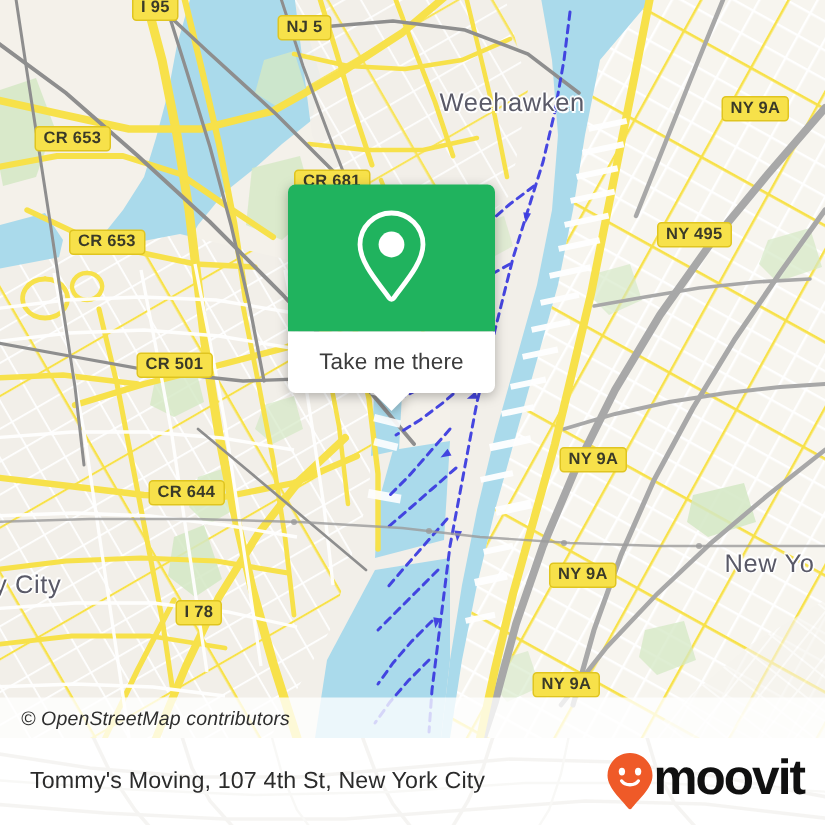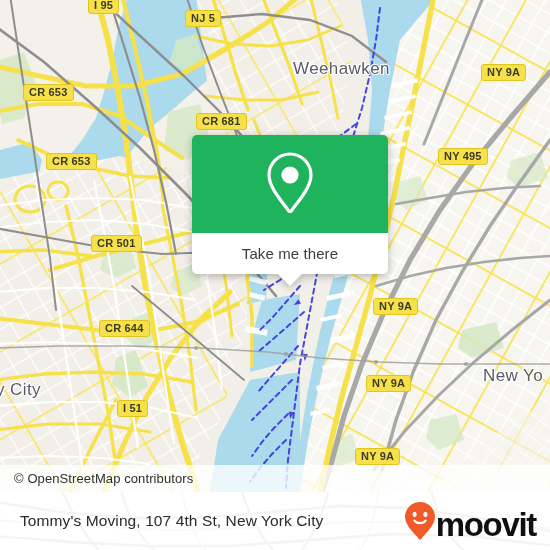--- a/index.html
+++ b/index.html
@@ -60,24 +60,23 @@
     letter-spacing: .4px;
     margin-top: 25px;
   }
   .place-label.big { font-size: 17px; }
 
   
   #popup {
     position: absolute;
     left: 192px;
     top: 123px;
-    width: 196px;
+    width: 138px;
     z-index: 40;
     filter: drop-shadow(0 2px 4px rgba(0,0,0,.28));
-    margin-top: 12px;
   }
   #popup-top {
     height: 98px;
     border-top-left-radius: 5px;
     border-top-right-radius: 5px;
     display: flex;
     align-items: center;
     justify-content: center;
   }
   #popup-bottom {
@@ -108,20 +107,21 @@
   #attribution {
     position: absolute;
     left: 0;
     top: 465px;
     width: 550px;
     height: 27px;
     background: rgba(255,255,255,.78);
     display: flex;
     align-items: center;
     z-index: 30;
+    font-style: italic;
   }
   #attribution span {
     padding-left: 14px;
     font-size: 13px;
     color: #2e2e2e;
     letter-spacing: .1px;
   }
 
   
   #footer {
@@ -150,21 +150,21 @@
     padding: 0 14px 0 20px;
   }
   #footer-title {
     font-size: 15.5px;
     color: #2b2b2b;
     letter-spacing: .1px;
     white-space: nowrap;
   }
   #brand {
     display: flex;
-    align-items: flex-end;
+    align-items: flex-start;
     gap: 0;
   }
   #brand-text {
     font-size: 33px;
     font-weight: bold;
     color: #101010;
     letter-spacing: -1.3px;
     line-height: 33px;
   }
 </style>
@@ -401,21 +401,21 @@
       </g>
     </svg>
 
     <div class="shield" style="left:88px;  top:-3px;">I 95</div>
     <div class="shield" style="left:185px; top:10px;">NJ 5</div>
     <div class="shield" style="left:23px;  top:84px;">CR 653</div>
     <div class="shield" style="left:166px; top:113px;margin-left:30px;">CR 681</div>
     <div class="shield" style="left:46px;  top:153px;">CR 653</div>
     <div class="shield" style="left:91px;  top:235px;">CR 501</div>
     <div class="shield" style="left:99px;  top:320px;">CR 644</div>
-    <div class="shield" style="left:117px; top:400px;">I 51</div>
+    <div class="shield" style="left:117px; top:400px;">I 78</div>
     <div class="shield" style="left:481px; top:64px;">NY 9A</div>
     <div class="shield" style="left:438px; top:148px;">NY 495</div>
     <div class="shield" style="left:373px; top:298px;">NY 9A</div>
     <div class="shield" style="left:366px; top:375px;">NY 9A</div>
     <div class="shield" style="left:355px; top:448px;">NY 9A</div>
 
     <div class="place-label big" style="left:293px; top:34px;">Weehawken</div>
     <div class="place-label big" style="left:483px; top:341px;">New Yo</div>
     <div class="place-label big" style="left:-4px; top:355px;">y City</div>
 

